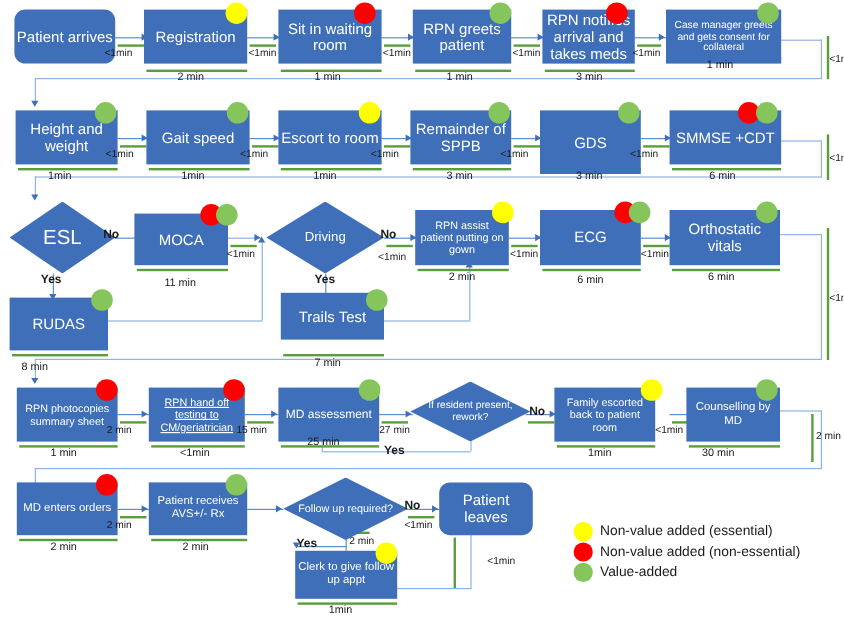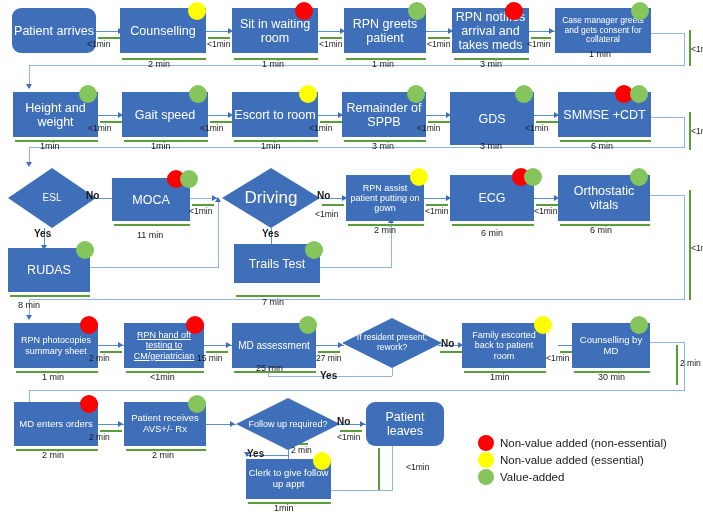--- a/index.html
+++ b/index.html
@@ -89,21 +89,21 @@
   <div class="ln v thin" style="left:684px;top:33px;height:33px;"></div>
   <div class="ln h thin" style="left:29px;top:65px;width:656px;"></div>
   <div class="ln v thin" style="left:29px;top:65px;height:23px;"></div>
   <div class="arrow d" style="left:25.5px;top:84px;"></div>
 
   <div class="box rounded" style="left:12px;top:8px;width:84px;height:45px;font-size:12.5px;justify-content:center;">
     <span class="t">Patient arrives</span>
   </div>
 
   <div class="box" style="left:120px;top:8px;width:86px;height:45px;font-size:12.5px;">
-    <span class="t">Counselling</span>
+    <span class="t">Registration</span>
   </div>
   <div class="dot yellow" style="left:188px;top:2px;width:18px;height:18px;"></div>
 
   <div class="box" style="left:232px;top:8px;width:86px;height:45px;font-size:12.5px;">
     <span class="t">Sit in waiting room</span>
   </div>
   <div class="dot red" style="left:295px;top:2px;width:18px;height:18px;"></div>
 
   <div class="box" style="left:344px;top:8px;width:82px;height:45px;font-size:12.5px;">
     <span class="t">RPN greets patient</span>
@@ -251,39 +251,39 @@
   <div class="arrow r" style="left:554px;top:194.5px;"></div>
 
   <div class="ln h thin" style="left:650px;top:195px;width:35px;"></div>
   <div class="ln v thin" style="left:684px;top:195px;height:104px;"></div>
   <div class="ln h thin" style="left:29px;top:299px;width:656px;"></div>
   <div class="ln v thin" style="left:29px;top:299px;height:19px;"></div>
   <div class="arrow d" style="left:25.5px;top:315px;"></div>
 
   <div class="diamond" style="left:8px;top:168px;width:88px;height:60px;">
     <div class="shape"></div>
-    <div class="lbl" style="font-size:10px;">
+    <div class="lbl" style="font-size:17px;">
         <span>ESL</span>
       </div>
   </div>
 
   <div class="box" style="left:112px;top:178px;width:78px;height:43px;font-size:12.5px;">
     <span class="t">MOCA</span>
   </div>
   <div class="dot red" style="left:167px;top:170px;width:18px;height:18px;"></div>
   <div class="dot green" style="left:180px;top:170px;width:18px;height:18px;"></div>
 
   <div class="box" style="left:8px;top:248px;width:82px;height:44px;font-size:12.5px;">
     <span class="t">RUDAS</span>
   </div>
   <div class="dot green" style="left:76px;top:241px;width:18px;height:18px;"></div>
 
   <div class="diamond" style="left:222px;top:168px;width:98px;height:60px;">
     <div class="shape"></div>
-    <div class="lbl" style="font-size:17px;">
+    <div class="lbl" style="font-size:11px;">
         <span>Driving</span>
       </div>
   </div>
 
   <div class="box" style="left:234px;top:244px;width:86px;height:39px;font-size:12.5px;">
     <span class="t">Trails Test</span>
   </div>
   <div class="dot green" style="left:305px;top:241px;width:18px;height:18px;"></div>
 
   <div class="box" style="left:346px;top:175px;width:78px;height:46px;font-size:9px;">
@@ -403,21 +403,21 @@
   <div class="lab" style="left:316px;top:353px;font-size:8.5px;">27 min</div>
   <div class="lab b" style="left:441px;top:338px;font-size:10px;">No</div>
   <div class="lab b" style="left:320px;top:370px;font-size:10px;">Yes</div>
   <div class="lab" style="left:546px;top:353px;font-size:8.5px;">&lt;1min</div>
   <div class="lab" style="left:680px;top:358px;font-size:8.5px;">2 min</div>
 
   <div class="lab" style="left:42px;top:372px;font-size:9px;">1 min</div>
   <div class="lab" style="left:150px;top:372px;font-size:9px;">&lt;1min</div>
   <div class="lab" style="left:256px;top:363px;font-size:9px;">25 min</div>
   <div class="lab" style="left:490px;top:372px;font-size:9px;">1min</div>
-  <div class="lab" style="left:598px;top:372px;font-size:9px;">30 min</div>
+  <div class="lab" style="left:585px;top:372px;font-size:9px;">30 min</div>
 
   <div class="ln h" style="left:98px;top:424px;width:26px;"></div>
   <div class="arrow r" style="left:118px;top:420.5px;"></div>
   <div class="ln h" style="left:206px;top:424px;width:30px;"></div>
   <div class="arrow r" style="left:230px;top:420.5px;"></div>
   <div class="ln h" style="left:338px;top:424px;width:28px;"></div>
   <div class="arrow r" style="left:360px;top:420.5px;"></div>
 
   <div class="ln v" style="left:288px;top:449px;height:10px;"></div>
   <div class="arrow d" style="left:243.5px;top:452px;"></div>
@@ -467,26 +467,26 @@
   <div class="lab b" style="left:247px;top:448px;font-size:10px;">Yes</div>
   <div class="lab" style="left:291px;top:445px;font-size:8.5px;">2 min</div>
   <div class="lab" style="left:406px;top:462px;font-size:8.5px;">&lt;1min</div>
 
   <div class="lab" style="left:42px;top:450px;font-size:9px;">2 min</div>
   <div class="lab" style="left:152px;top:450px;font-size:9px;">2 min</div>
   <div class="lab" style="left:274px;top:503px;font-size:9px;">1min</div>
 
   <div id="legend" style="left:478px;top:434px;">
     <div class="lg-row" style="height:17px;">
+      <span class="lg-dot" style="background:#ffff00;"></span>
+      <span class="lg-txt">Non-value added (essential)</span>
+    </div>
+    <div class="lg-row" style="height:17px;">
       <span class="lg-dot" style="background:#fe0000;"></span>
       <span class="lg-txt">Non-value added (non-essential)</span>
-    </div>
-    <div class="lg-row" style="height:17px;">
-      <span class="lg-dot" style="background:#ffff00;"></span>
-      <span class="lg-txt">Non-value added (essential)</span>
     </div>
     <div class="lg-row" style="height:17px;">
       <span class="lg-dot" style="background:#86c45c;"></span>
       <span class="lg-txt">Value-added</span>
     </div>
   </div>
 
 </div>
 
 </body></html>

